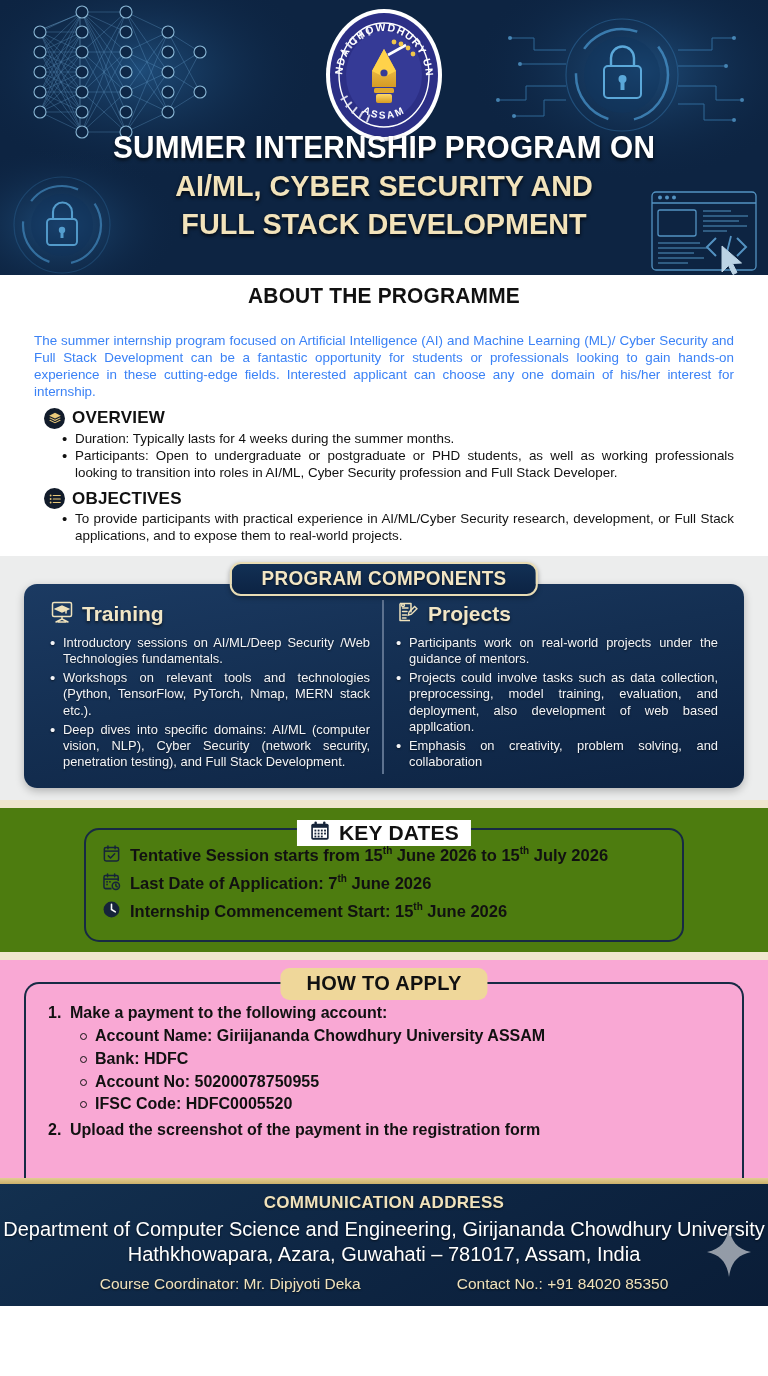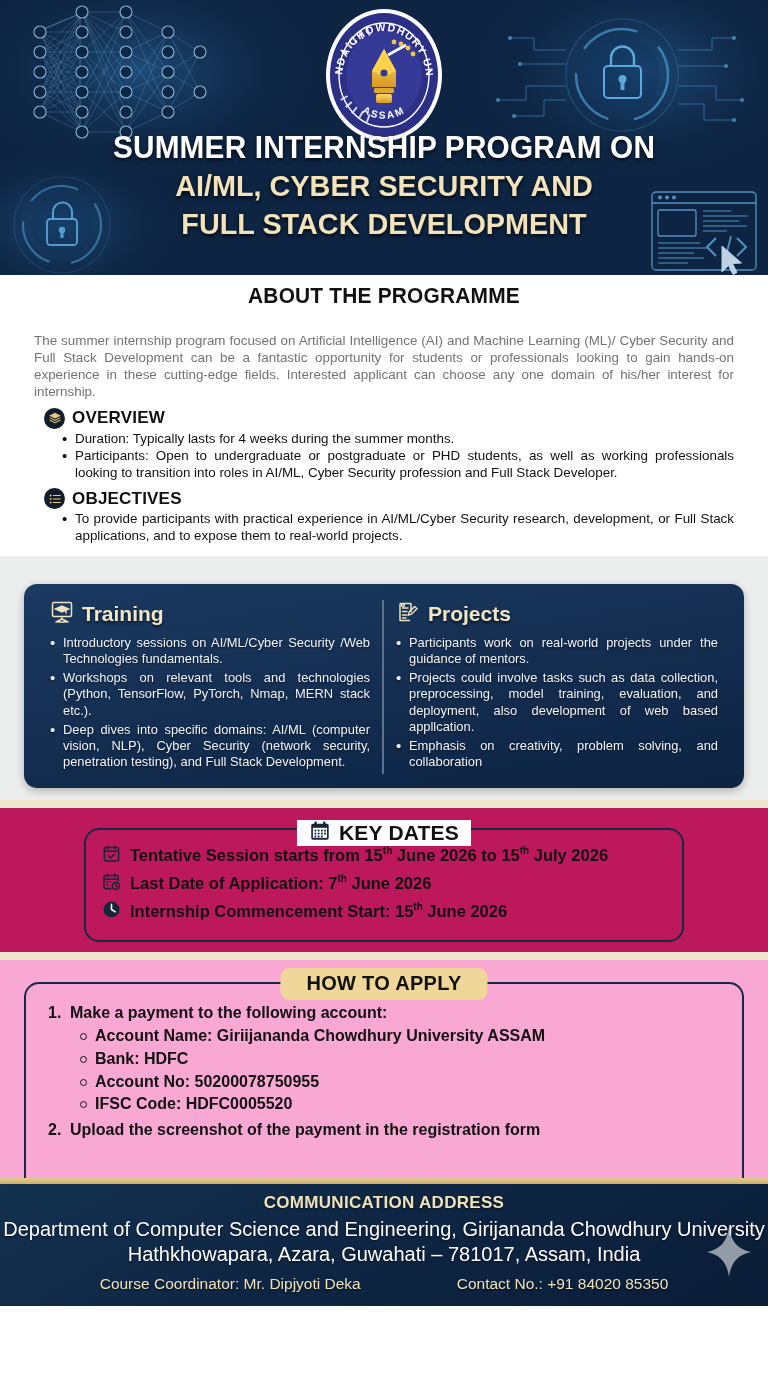--- a/index.html
+++ b/index.html
@@ -45,21 +45,21 @@
   
   .about {
     background:#fff; padding:8px 10px 4px 10px;
   }
   .about h2 {
     text-align:center; font-size:22px; font-weight:bold; color:#111;
     letter-spacing:.2px; margin-bottom:5px;
     transform:scaleX(.95);
   }
   .about p.intro {
-    font-size:13.4px; line-height:1.26; color:#737373;
+    font-size:13.4px; line-height:1.26; color:#3b82f6;
     text-align:justify; padding:0 24px 0 24px;
     font-weight:500;
     margin-top:24px;
   }
   .sect-head {
     display:flex; align-items:center; gap:7px;
     margin:7px 0 2px 34px;
   }
   .sect-head .lbl {
     font-size:17px; font-weight:bold; color:#111; letter-spacing:.2px;
@@ -119,21 +119,21 @@
     text-align:justify; position:relative; padding-left:13px;
     margin-bottom:3px; font-weight:500;
     text-shadow:0 1px 2px rgba(0,0,0,.5);
   }
   ul.pc-list li:before { content:"•"; position:absolute; left:0; top:-1px; font-size:15px; }
 
   
   .band { height:8px; background:#efe6cd; }
 
   
-  .kd-wrap { position:relative; background:#be185d; padding:20px 0 10px 0; }
+  .kd-wrap { position:relative; background:#4d7c0f; padding:20px 0 10px 0; }
   .kd-box {
     margin:0 84px; border:2.2px solid #172a44; border-radius:15px;
     padding:14px 16px 12px 16px;
   }
   .kd-title {
     position:absolute; left:50%; transform:translateX(-50%); top:12px;
     background:#fff; padding:0 12px;
     display:flex; align-items:center; gap:8px; z-index:4;
   }
   .kd-title .t { font-size:21px; font-weight:bold; color:#111; letter-spacing:.2px; }
@@ -419,35 +419,38 @@
       </svg>
     </span>
     <span class="lbl">OBJECTIVES</span>
   </div>
   <ul class="about-list">
     <li>To provide participants with practical experience in AI/ML/Cyber Security research, development, or Full Stack applications, and to expose them to real-world projects.</li>
   </ul>
 </div>
 
 <div class="pc-wrap">
+  <div class="pc-banner">
+    <span>PROGRAM COMPONENTS</span>
+  </div>
   <div class="pc-box">
     <div class="pc-col left">
       <div class="pc-head">
         <span>
           <svg width="24" height="24" viewBox="0 0 24 24" fill="none" stroke="#efe2bc" stroke-width="1.5">
             <rect x="2.5" y="2.5" width="19" height="14" rx="1.5"></rect>
             <path d="M12 16.5 V19 M12 19 L6 22 M12 19 L18 22 M8 22 L16 22" stroke-linecap="round"></path>
             <path d="M5.5 9 L12 6 L18.5 9 L12 12 Z" fill="#efe2bc"></path>
             <path d="M16 10.3 V13" stroke-linecap="round"></path>
           </svg>
         </span>
         <span class="t">Training</span>
       </div>
       <ul class="pc-list">
-        <li>Introductory sessions on AI/ML/Cyber Security /Web Technologies fundamentals.</li>
+        <li>Introductory sessions on AI/ML/Deep Security /Web Technologies fundamentals.</li>
         <li>Workshops on relevant tools and technologies (Python, TensorFlow, PyTorch, Nmap, MERN stack etc.).</li>
         <li>Deep dives into specific domains: AI/ML (computer vision, NLP), Cyber Security (network security, penetration testing), and Full Stack Development.</li>
       </ul>
     </div>
     <div class="pc-col">
       <div class="pc-head">
         <span>
           <svg width="24" height="24" viewBox="0 0 24 24" fill="none" stroke="#efe2bc" stroke-width="1.5">
             <path d="M4 3.5 h11 v9 M4 3.5 v17 h10" stroke-linejoin="round"></path>
             <path d="M6.5 8 H12 M6.5 11.5 H11 M6.5 15 H10.5 M6.5 18 H10" stroke-linecap="round"></path>

